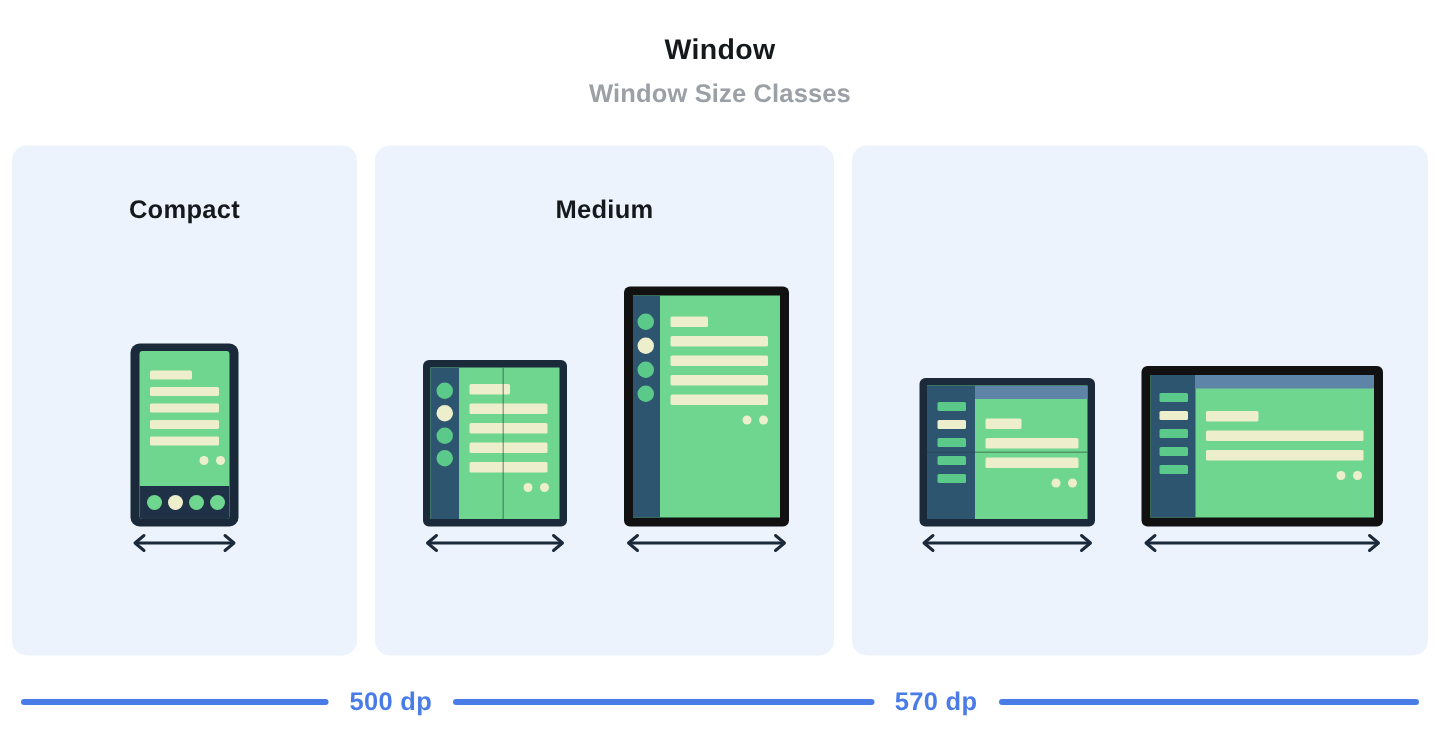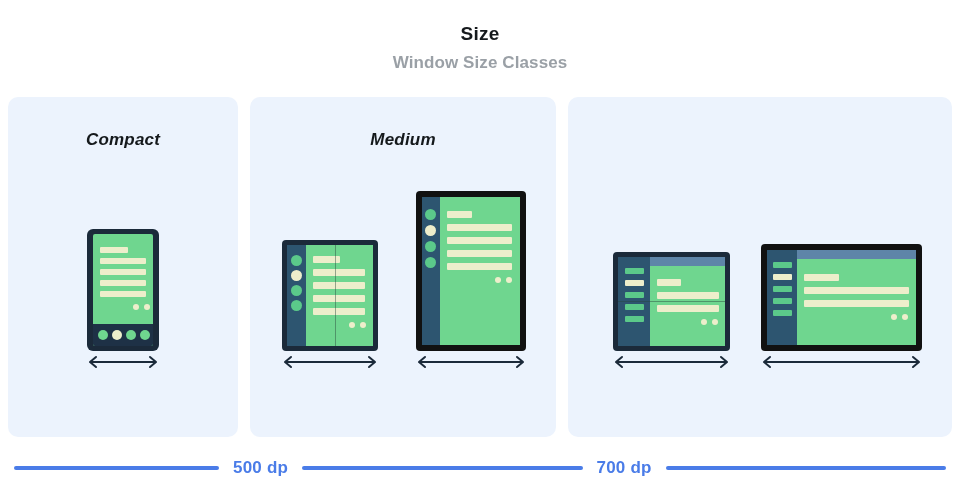--- a/index.html
+++ b/index.html
@@ -29,21 +29,20 @@
     background:#ecf3fd; border-radius:10px;
   }
   #panel-compact  { left:0px;   width:230px; }
   #panel-medium   { left:242px; width:306px;padding-left:36px; }
   #panel-expanded { left:560px; width:384px; }
 
   .panel-title {
     position:absolute; left:0; top:33px; width:100%;
     text-align:center; font-size:17px; font-weight:700; color:#15191c;
     letter-spacing:.2px;
-    font-style:italic;
   }
 
   
   .device { position:absolute; }
   .line { background:#edeecb; border-radius:1px; position:absolute; }
   .dot  { border-radius:50%; position:absolute; }
 
   
   .phone {
     background:#1b2a3a; border-radius:6px; padding:5px 6px;
@@ -75,21 +74,21 @@
     padding:0 14px; flex:0 0 auto; white-space:nowrap;
   }
   .rule-grow { flex:1 1 auto; }
 </style>
 </head>
 <body>
 
 <div class="page">
 
   <div class="header">
-    <div class="title">Size</div>
+    <div class="title">Window</div>
     <div class="subtitle">Window Size Classes</div>
   </div>
 
   <div class="panels">
 
     <div class="panel" id="panel-compact">
       <div class="panel-title">Compact</div>
 
       <div class="device phone" style="left:79px; top:132px; width:72px; height:122px;">
         <div class="phone-inner">
@@ -228,18 +227,18 @@
         </svg>
       </div>
     </div>
   </div>
 
   <div class="scale">
     <div class="scale-row">
       <div class="rule rule-grow" style="max-width:205px;"></div>
       <div class="dp-label">500 dp</div>
       <div class="rule rule-grow"></div>
-      <div class="dp-label">700 dp</div>
+      <div class="dp-label">570 dp</div>
       <div class="rule rule-grow"></div>
     </div>
   </div>
 
 </div>
 
 </body></html>

